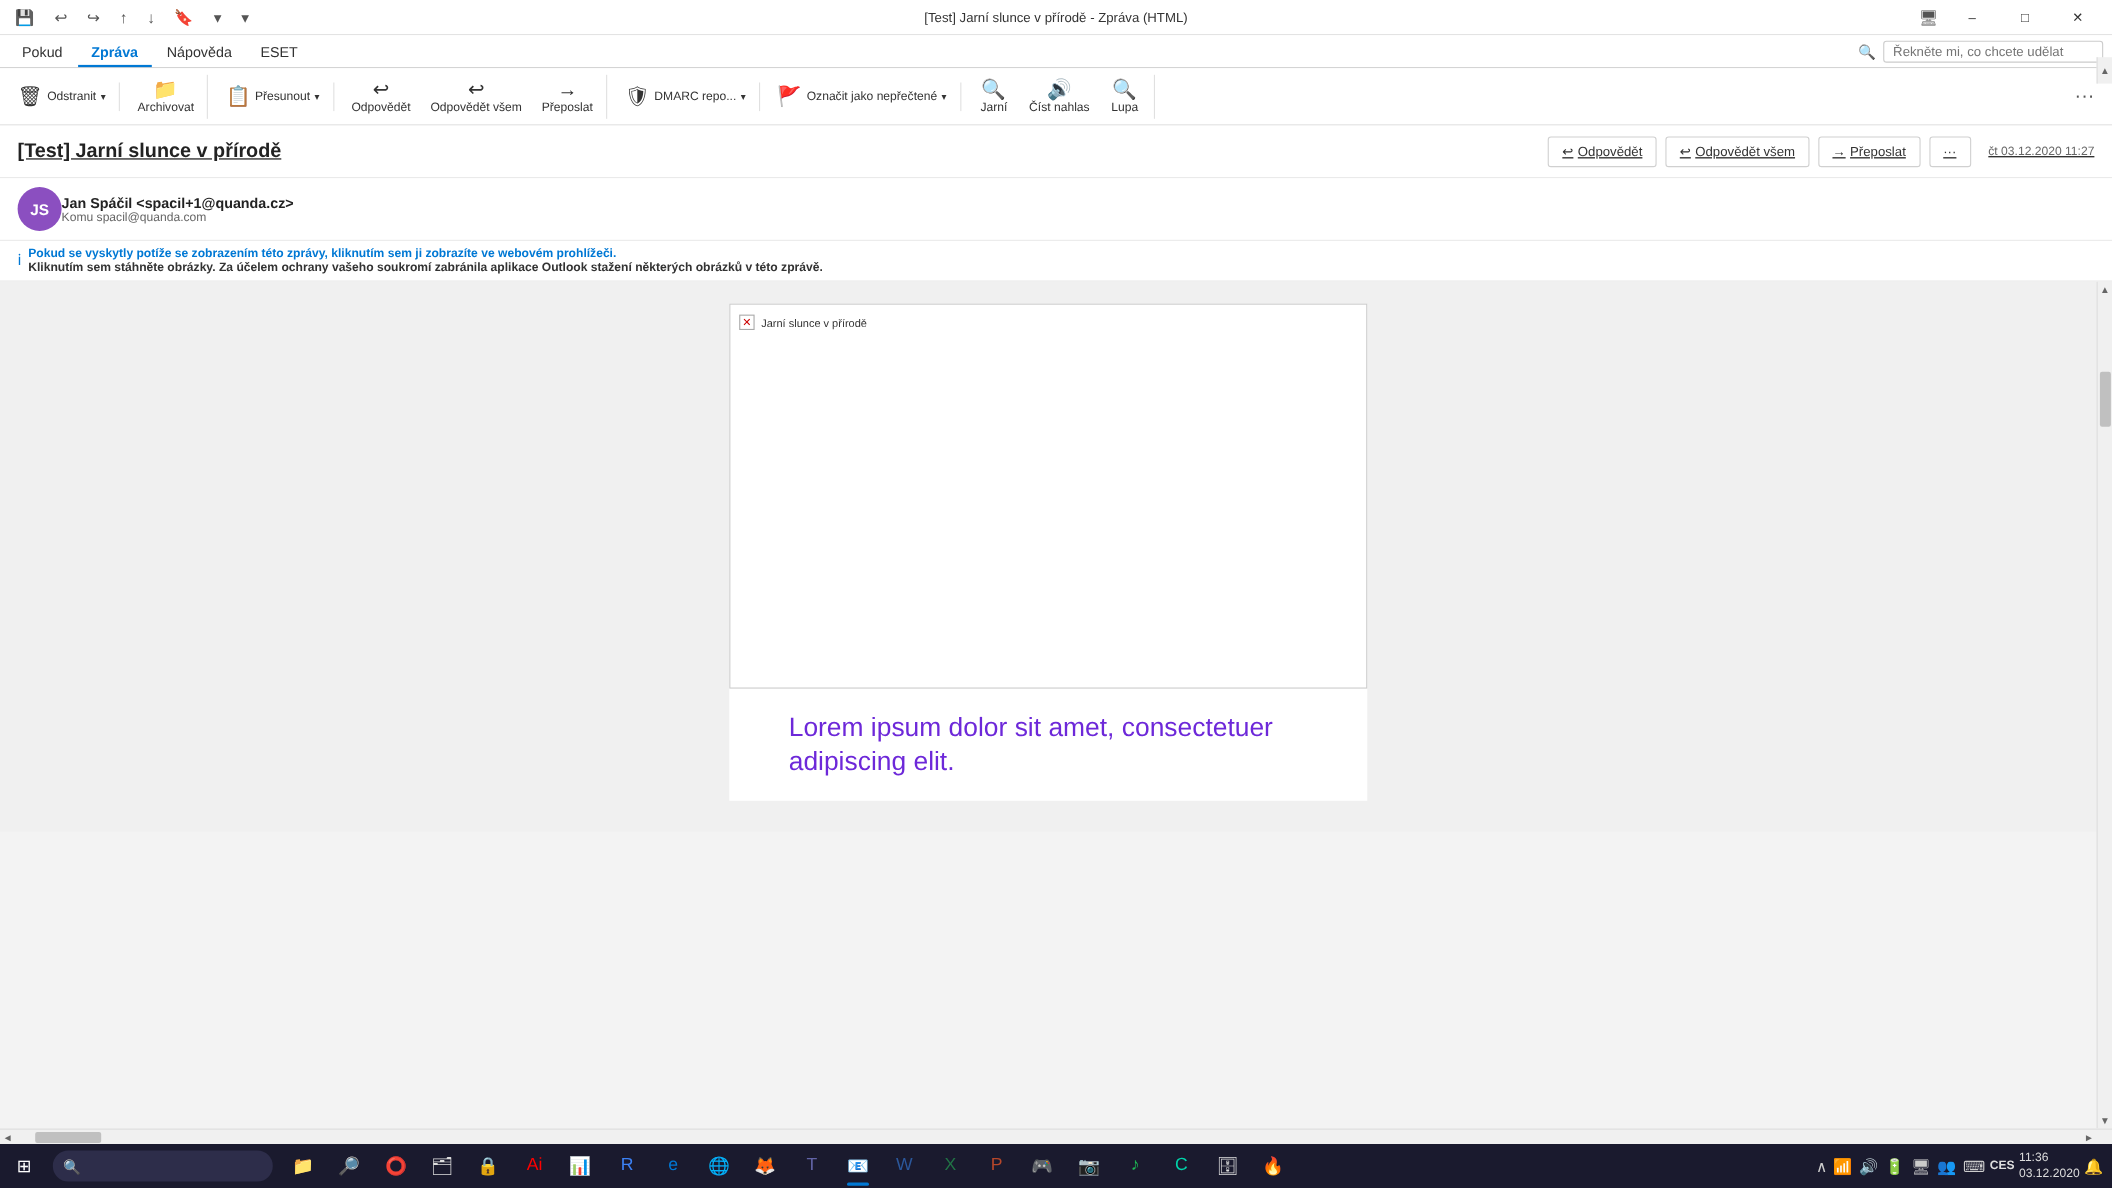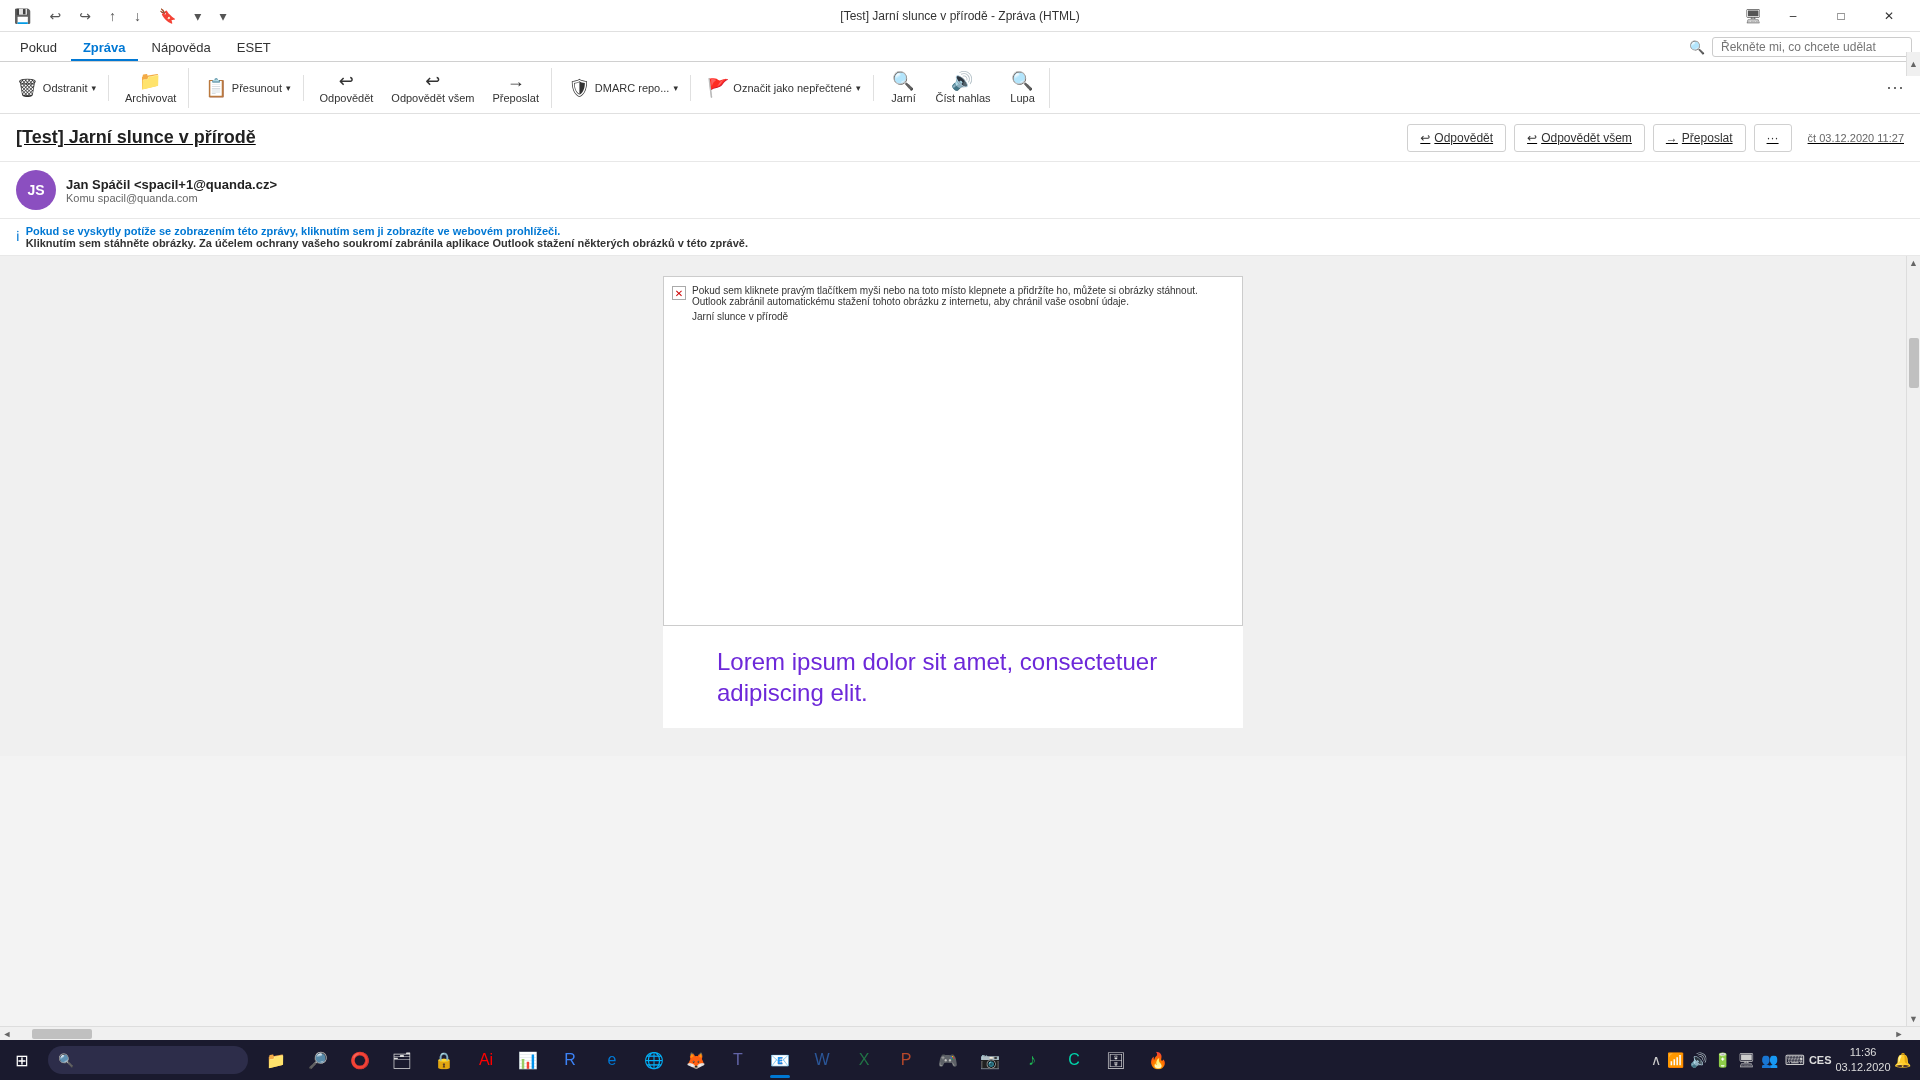--- a/index.html
+++ b/index.html
@@ -124,21 +124,21 @@
 
     
     .email-header {
       background: #fff;
       padding: 8px 16px 8px 16px;
       border-bottom: 1px solid #e8e8e8;
       display: flex;
       align-items: flex-start;
       justify-content: space-between;
     }
-    .sender-row { display: flex; align-items: center; gap: 10px; }
+    .sender-row { display: flex; align-items: center; }
     .avatar {
       width: 40px;
       height: 40px;
       border-radius: 50%;
       background: #8b4fc0;
       color: #fff;
       display: flex;
       align-items: center;
       justify-content: center;
       font-size: 14px;
@@ -273,21 +273,21 @@
     }
     .taskbar-right {
       margin-left: auto;
       display: flex;
       align-items: center;
       gap: 4px;
       padding-right: 8px;
       color: #ddd;
       font-size: 11px;
     }
-    .taskbar-clock { text-align: center; line-height: 1.4; font-size: 11px; color: #ddd; }
+    .taskbar-clock { text-align: left; line-height: 1.4; font-size: 11px; color: #ddd; }
     .taskbar-icons { display: flex; align-items: center; gap: 6px; }
     .taskbar-icon { font-size: 14px; color: #ccc; cursor: pointer; }
     .ces-label { font-size: 11px; color: #ddd; font-weight: 600; }
 
     
     .main-container {
       display: flex;
       flex-direction: column;
       height: calc(1080px - 40px);
     }
@@ -468,21 +468,20 @@
     <div class="scrollable-area">
       <div class="scroll-content">
         <div class="email-body-wrapper" style="min-height:500px;">
           <div style="background:#f0f0f0;display:flex;justify-content:center;padding:20px 0;">
             <div class="email-content">
 
               <div class="image-placeholder">
                 <div class="img-error-row">
                   <div class="img-error-icon">✕</div>
                   <div class="img-error-text">
-                    <div>Pokud sem kliknete pravým tlačítkem myši nebo na toto místo klepnete a přidržíte ho, můžete si obrázky stáhnout. Outlook zabránil automatickému stažení tohoto obrázku z internetu, aby chránil vaše osobní údaje.</div>
                     <div style="margin-top:4px;">Jarní slunce v přírodě</div>
                   </div>
                 </div>
               </div>
 
               <div class="email-text-section">
                 <div class="lorem-text">Lorem ipsum dolor sit amet, consectetuer adipiscing elit.</div>
               </div>
             </div>
           </div>

